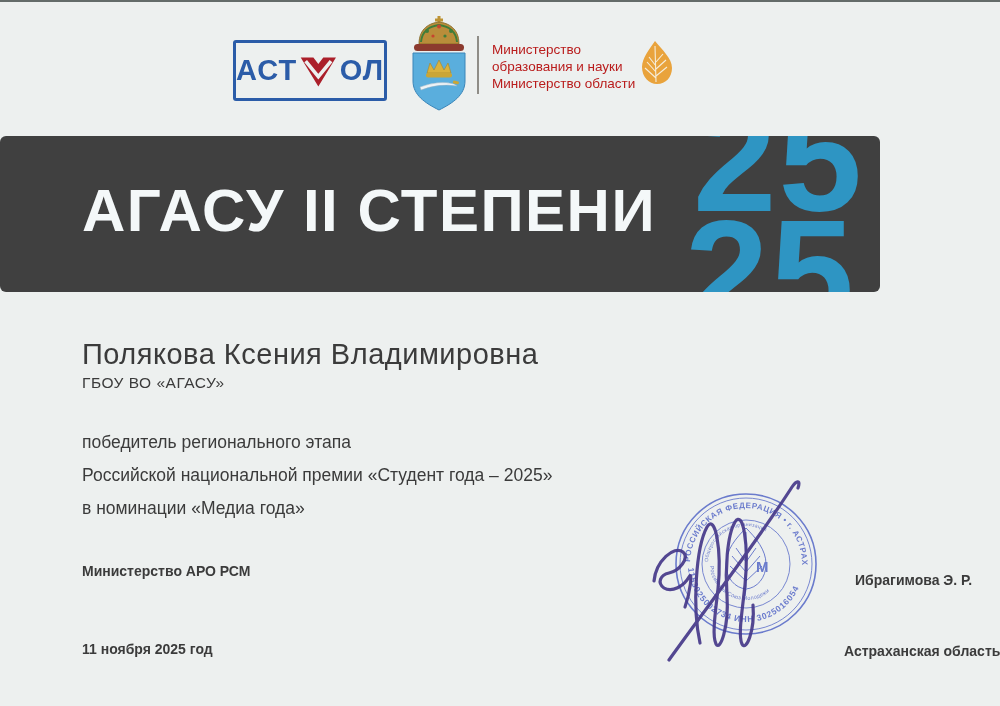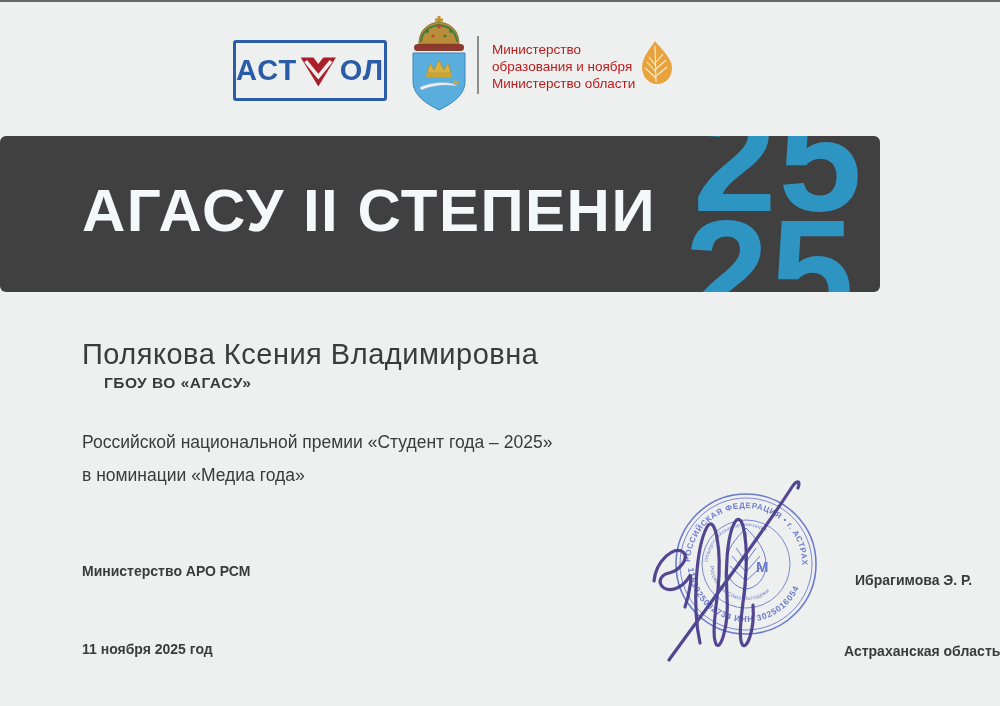--- a/index.html
+++ b/index.html
@@ -38,21 +38,21 @@
     color:#2e95c3;letter-spacing:2px;user-select:none;
   }
   .wm1{left:693px;top:-52px;}
   .wm2{left:685px;top:62px;}
   .banner .title{
     position:absolute;left:82px;top:40px;
     font-weight:bold;font-size:60px;letter-spacing:1.5px;color:#f4f8f9;white-space:nowrap;
   }
   
   .recipient-name{position:absolute;left:82px;top:338px;font-size:29px;font-weight:500;letter-spacing:.5px;color:#3b3b3b;}
-  .recipient-org{position:absolute;left:82px;top:374px;font-size:15.5px;font-weight:bold;letter-spacing:.5px;color:#3b3b3b;margin-left:22px;}
+  .recipient-org{position:absolute;left:82px;top:374px;font-size:15.5px;font-weight:normal;letter-spacing:.5px;color:#3b3b3b;}
   .award{position:absolute;left:82px;top:426px;font-size:17.5px;font-weight:500;line-height:33px;color:#3b3b3b;}
   .sig-label{position:absolute;font-size:14px;font-weight:bold;color:#3b3b3b;white-space:nowrap;}
   .lbl-chair{left:82px;top:563px;}
   .lbl-date{left:82px;top:641px;}
   .lbl-signer{left:855px;top:565px;margin-top:7px;}
   .lbl-region{left:844px;top:643px;}
   
   .stamp{position:absolute;left:658px;top:476px;opacity:.8;}
   .stamp text{font-family:"Liberation Sans",sans-serif;fill:#4a5ec4;}
   .handsig{position:absolute;left:630px;top:455px;}
@@ -92,41 +92,42 @@
   <rect x="19" y="58" width="26" height="4.5" rx="2" fill="#caa637"></rect>
 
   <path d="M 13,72 Q 32,65 47,69 L 50,71 Q 32,68 14,75 Z" fill="#eef3f6" stroke="#9db5c4" stroke-width="0.5"></path>
   <rect x="46" y="66" width="6" height="3" rx="1" fill="#caa637" transform="rotate(12 49 67)"></rect>
 </svg>
 
 <div class="hdr-divider"></div>
 
 <div class="ministry">
   <div>Министерство</div>
-  <div>образования и ноября</div>
+  <div>образования и науки</div>
   <div>Министерство области</div>
 </div>
 
 <div class="rsm">
   <svg width="36" height="46" viewBox="0 0 36 46">
     <path d="M 16,1 C 10,10 3,18 3,27 C 3,37 10,44 18,44 C 27,44 33,37 33,28 C 33,18 23,10 16,1 Z" fill="#e9a33c"></path>
     <path d="M 17,42 L 16,6 M 17,38 L 6,28 M 17,32 L 8,22 M 17,26 L 10,17 M 17,36 L 28,27 M 17,29 L 27,20 M 17,22 L 24,14" stroke="#f6edda" stroke-width="1.1" fill="none"></path>
   </svg>
 </div>
 
 <div class="banner">
   <div class="wm wm1">25</div>
   <div class="wm wm2">25</div>
   <div class="title">АГАСУ II СТЕПЕНИ</div>
 </div>
 
 <div class="recipient-name">Полякова Ксения Владимировна</div>
 <div class="recipient-org">ГБОУ ВО «АГАСУ»</div>
 
 <div class="award">
+  <div>победитель регионального этапа</div>
   <div>Российской национальной премии «Студент года – 2025»</div>
   <div>в номинации «Медиа года»</div>
 </div>
 
 <div class="sig-label lbl-chair">Министерство АРО РСМ</div>
 <div class="sig-label lbl-date">11 ноября 2025 год</div>
 <div class="sig-label lbl-signer">Ибрагимова Э. Р.</div>
 <div class="sig-label lbl-region">Астраханская область</div>
 
 <svg class="stamp" width="176" height="176" viewBox="0 0 176 176">

